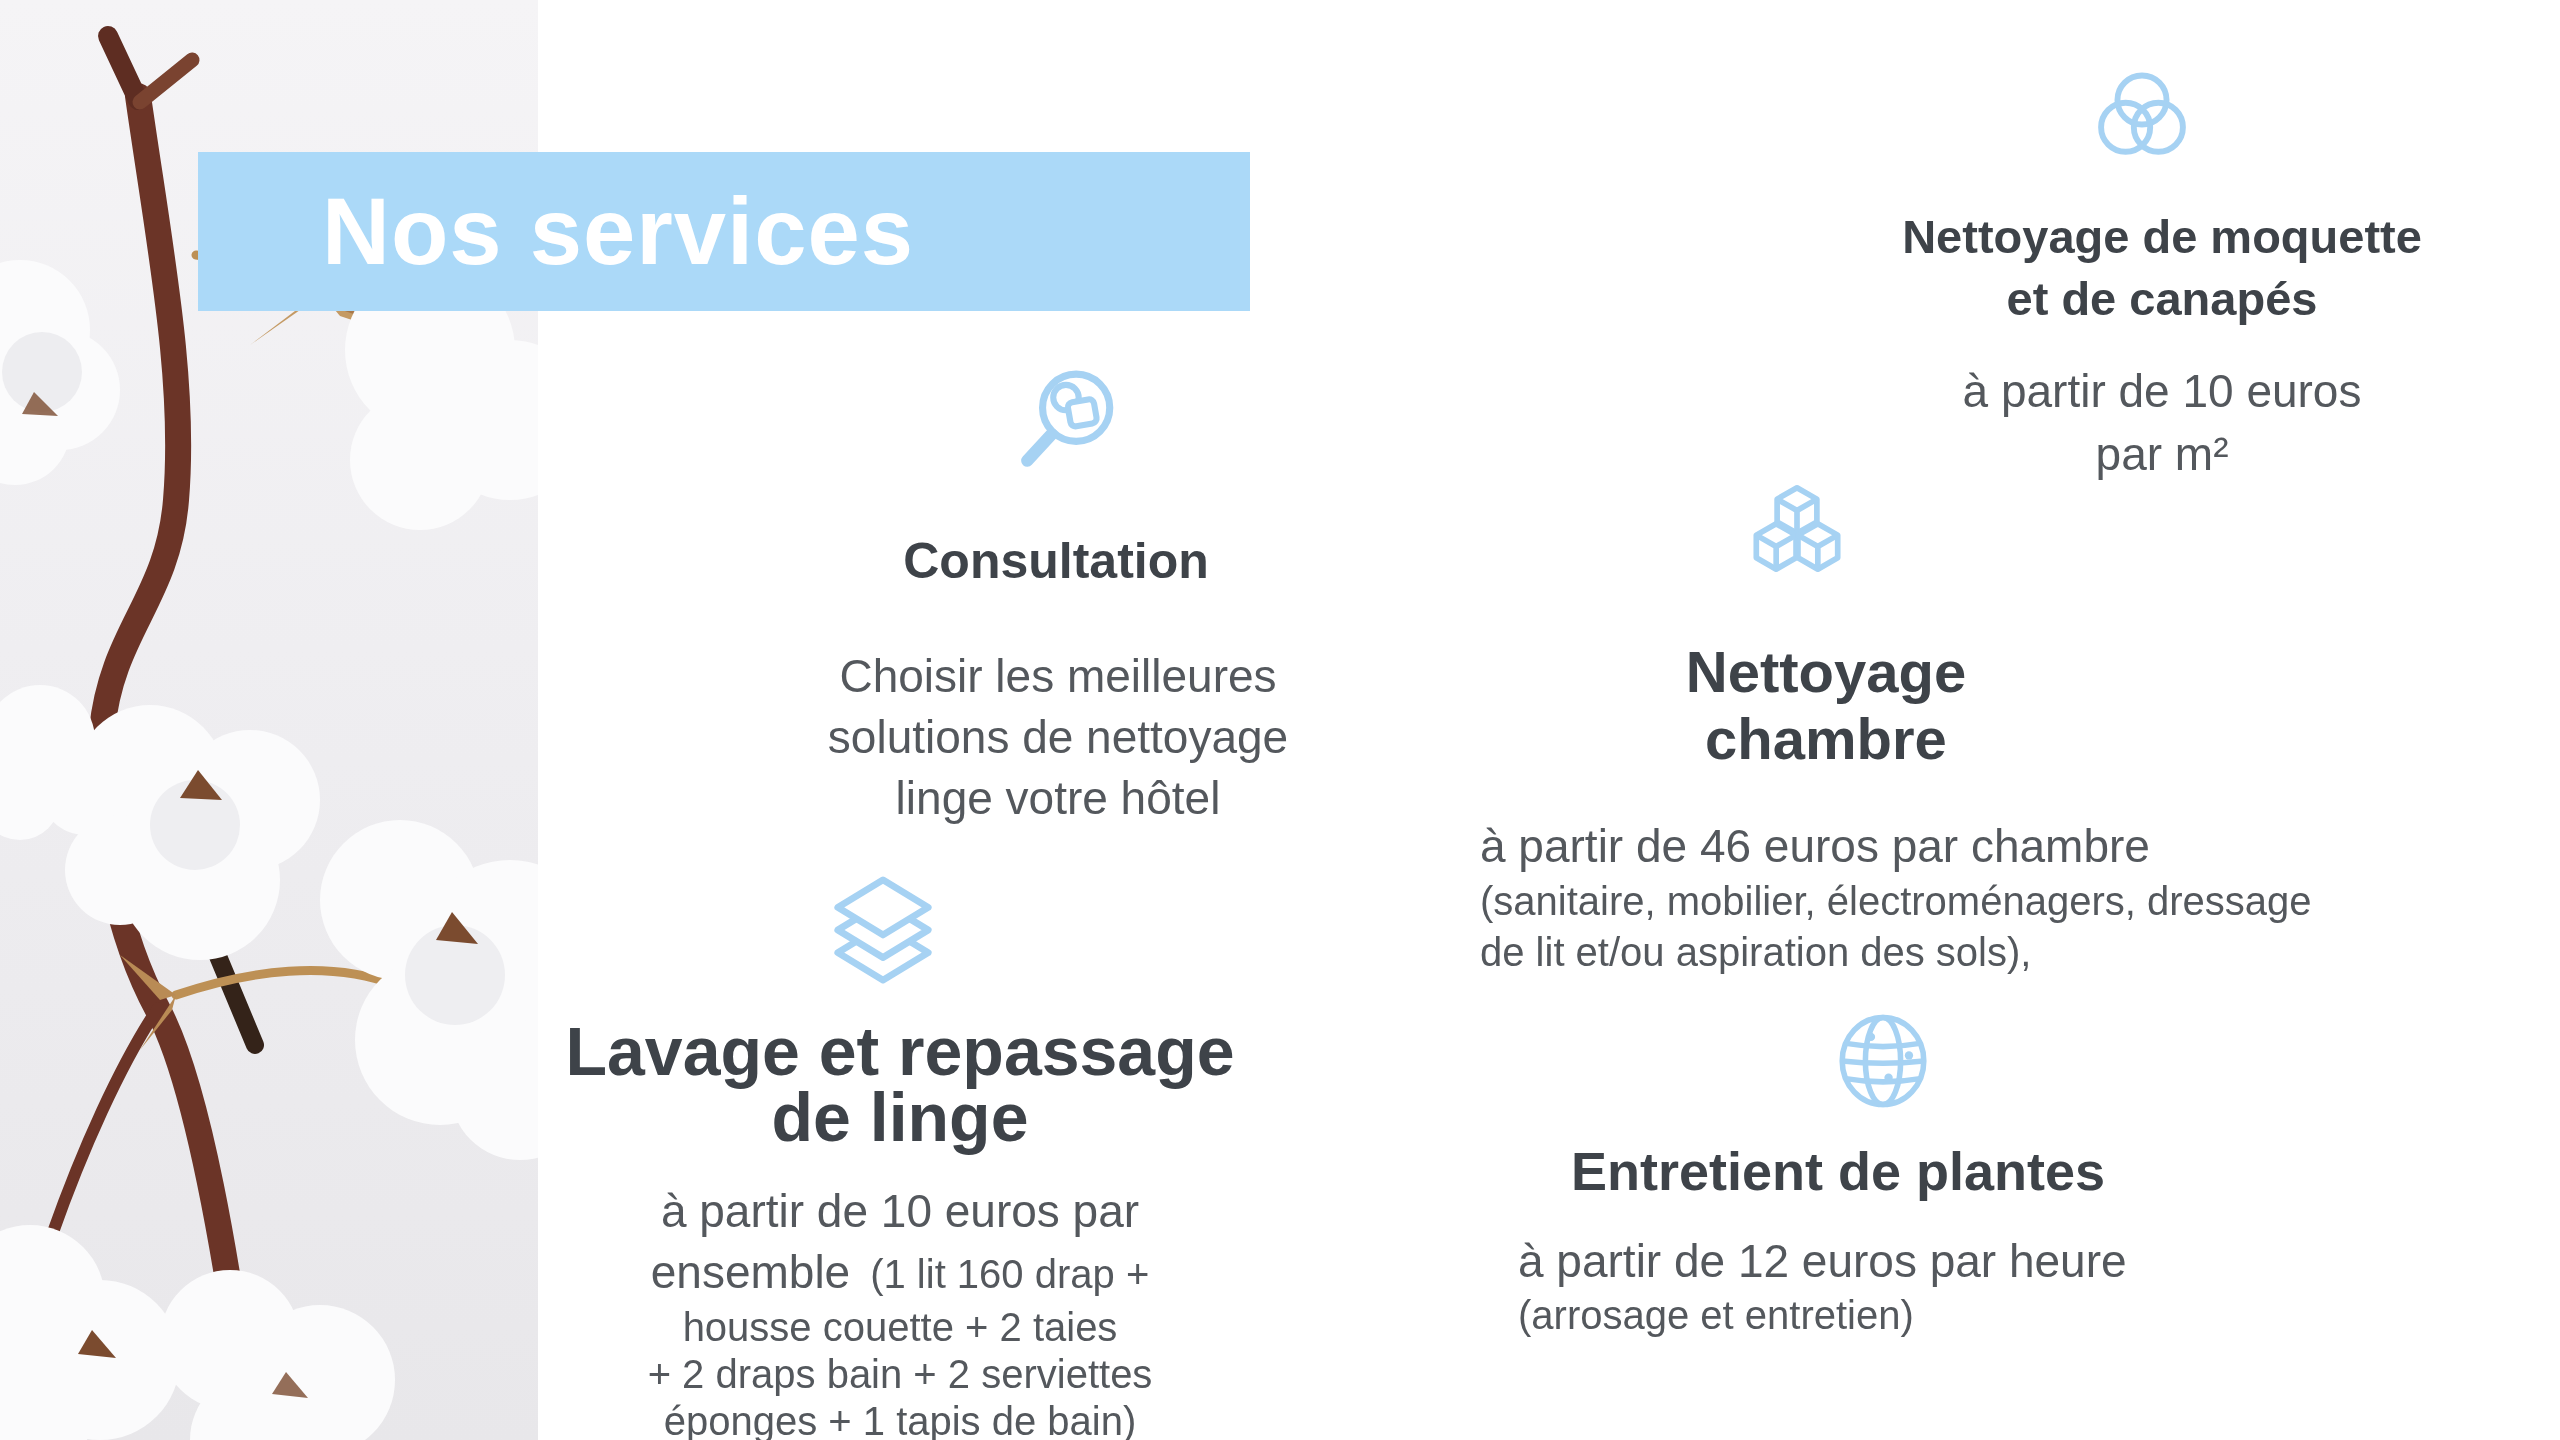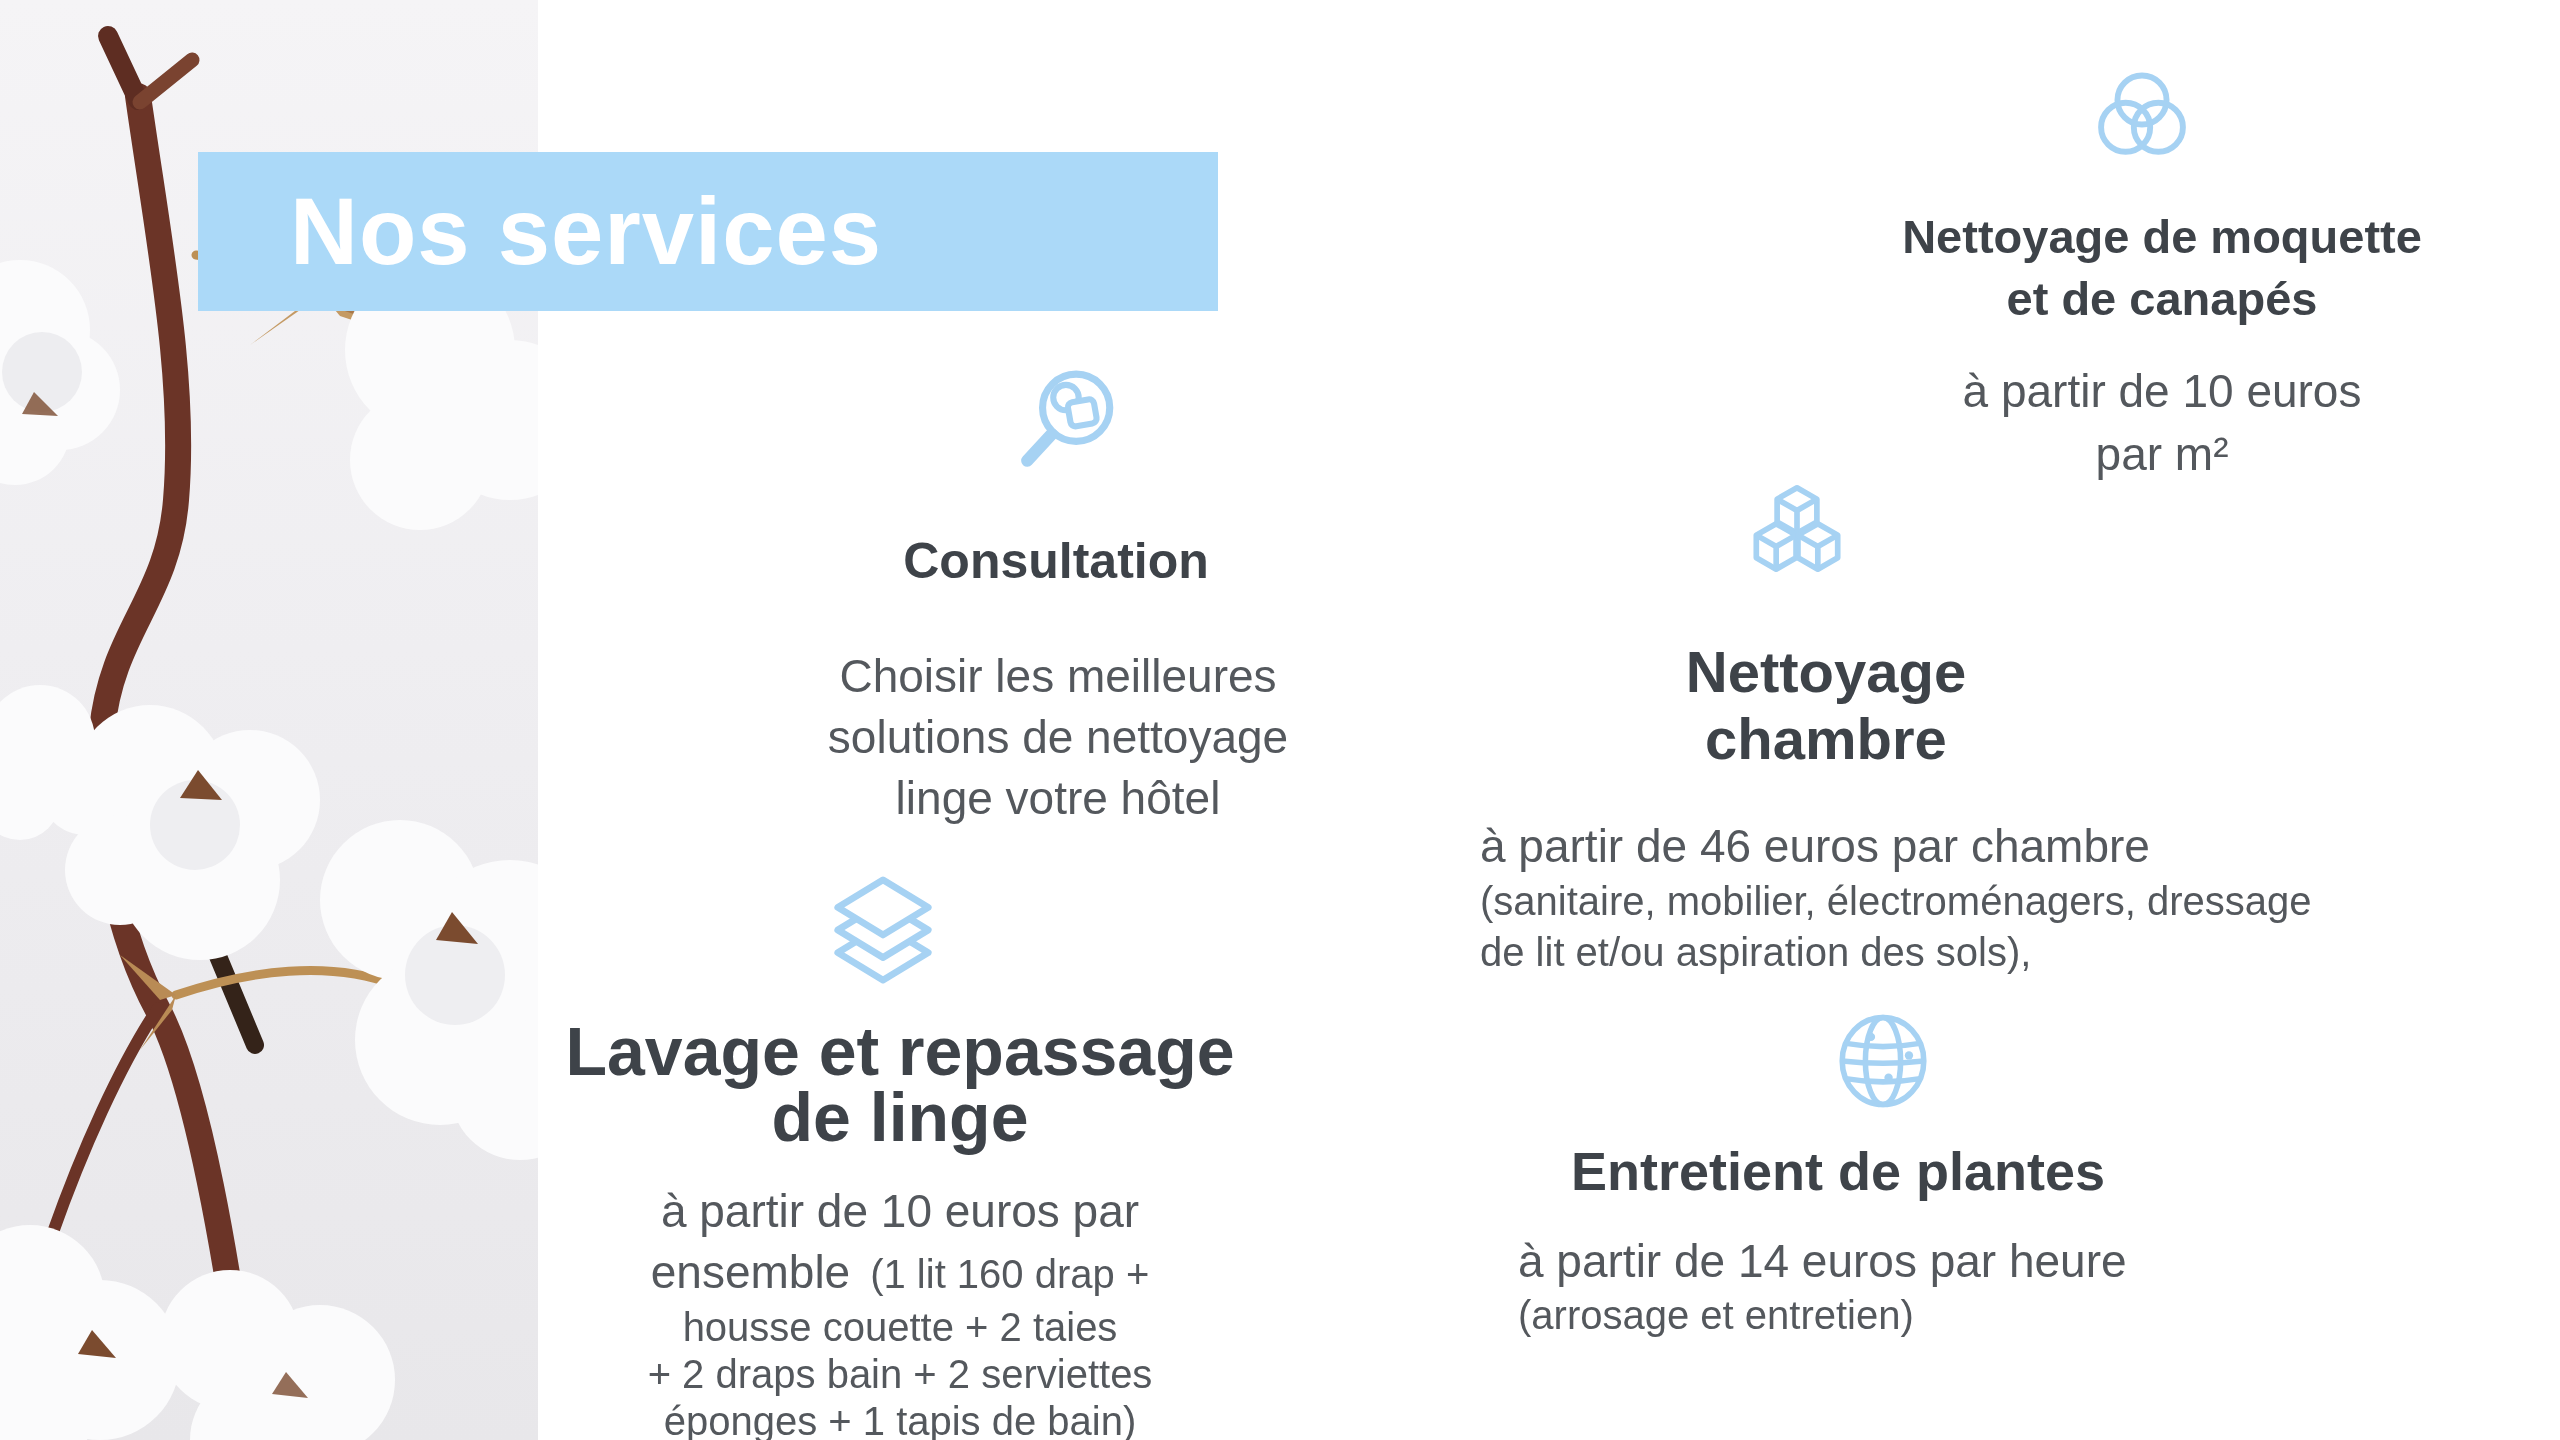--- a/index.html
+++ b/index.html
@@ -6,21 +6,21 @@
   .slide{
     position:relative;width:2560px;height:1440px;overflow:hidden;
     background:#ffffff;font-family:"Liberation Sans",sans-serif;
   }
   
   .photo{position:absolute;left:0;top:0;width:538px;height:1440px;z-index:1;}
   .photo svg{display:block;width:538px;height:1440px;}
   
   .banner{
     position:absolute;left:198px;top:152px;width:1020px;height:159px;
-    background:#ABD9F8;z-index:3;display:flex;align-items:center;
+    background:#ABD9F8;z-index:3;display:flex;align-items:center;padding-left:32px;
   }
   .banner h1{
     margin:0;padding-left:92px;font-size:94px;font-weight:700;color:#ffffff;
     letter-spacing:1px;line-height:159px;white-space:nowrap;
   }
   
   .icon{position:absolute;z-index:2;}
   .icon svg{display:block;width:100%;height:100%;}
   .svc-title{
     position:absolute;z-index:2;margin:0;color:#3E4349;font-weight:700;
@@ -232,17 +232,17 @@
       <path d="M15 36 Q55 43 95 36"></path>
       <path d="M11 55 Q55 60 99 55"></path>
       <path d="M15 74 Q55 81 95 74"></path>
       <circle cx="42" cy="29" r="4.5" fill="#A6D2F3" stroke="none"></circle>
       <circle cx="83" cy="49" r="4.5" fill="#A6D2F3" stroke="none"></circle>
       <circle cx="61" cy="73" r="4.5" fill="#A6D2F3" stroke="none"></circle>
     </svg>
   </div>
   <h2 class="svc-title ti-plantes">Entretient de plantes</h2>
   <div class="svc-body bo-plantes">
-    <div class="l1">à partir de 14 euros par heure</div>
+    <div class="l1">à partir de 12 euros par heure</div>
     <div class="ld">(arrosage et entretien)</div>
   </div>
 
 </div>
 
 </body></html>

